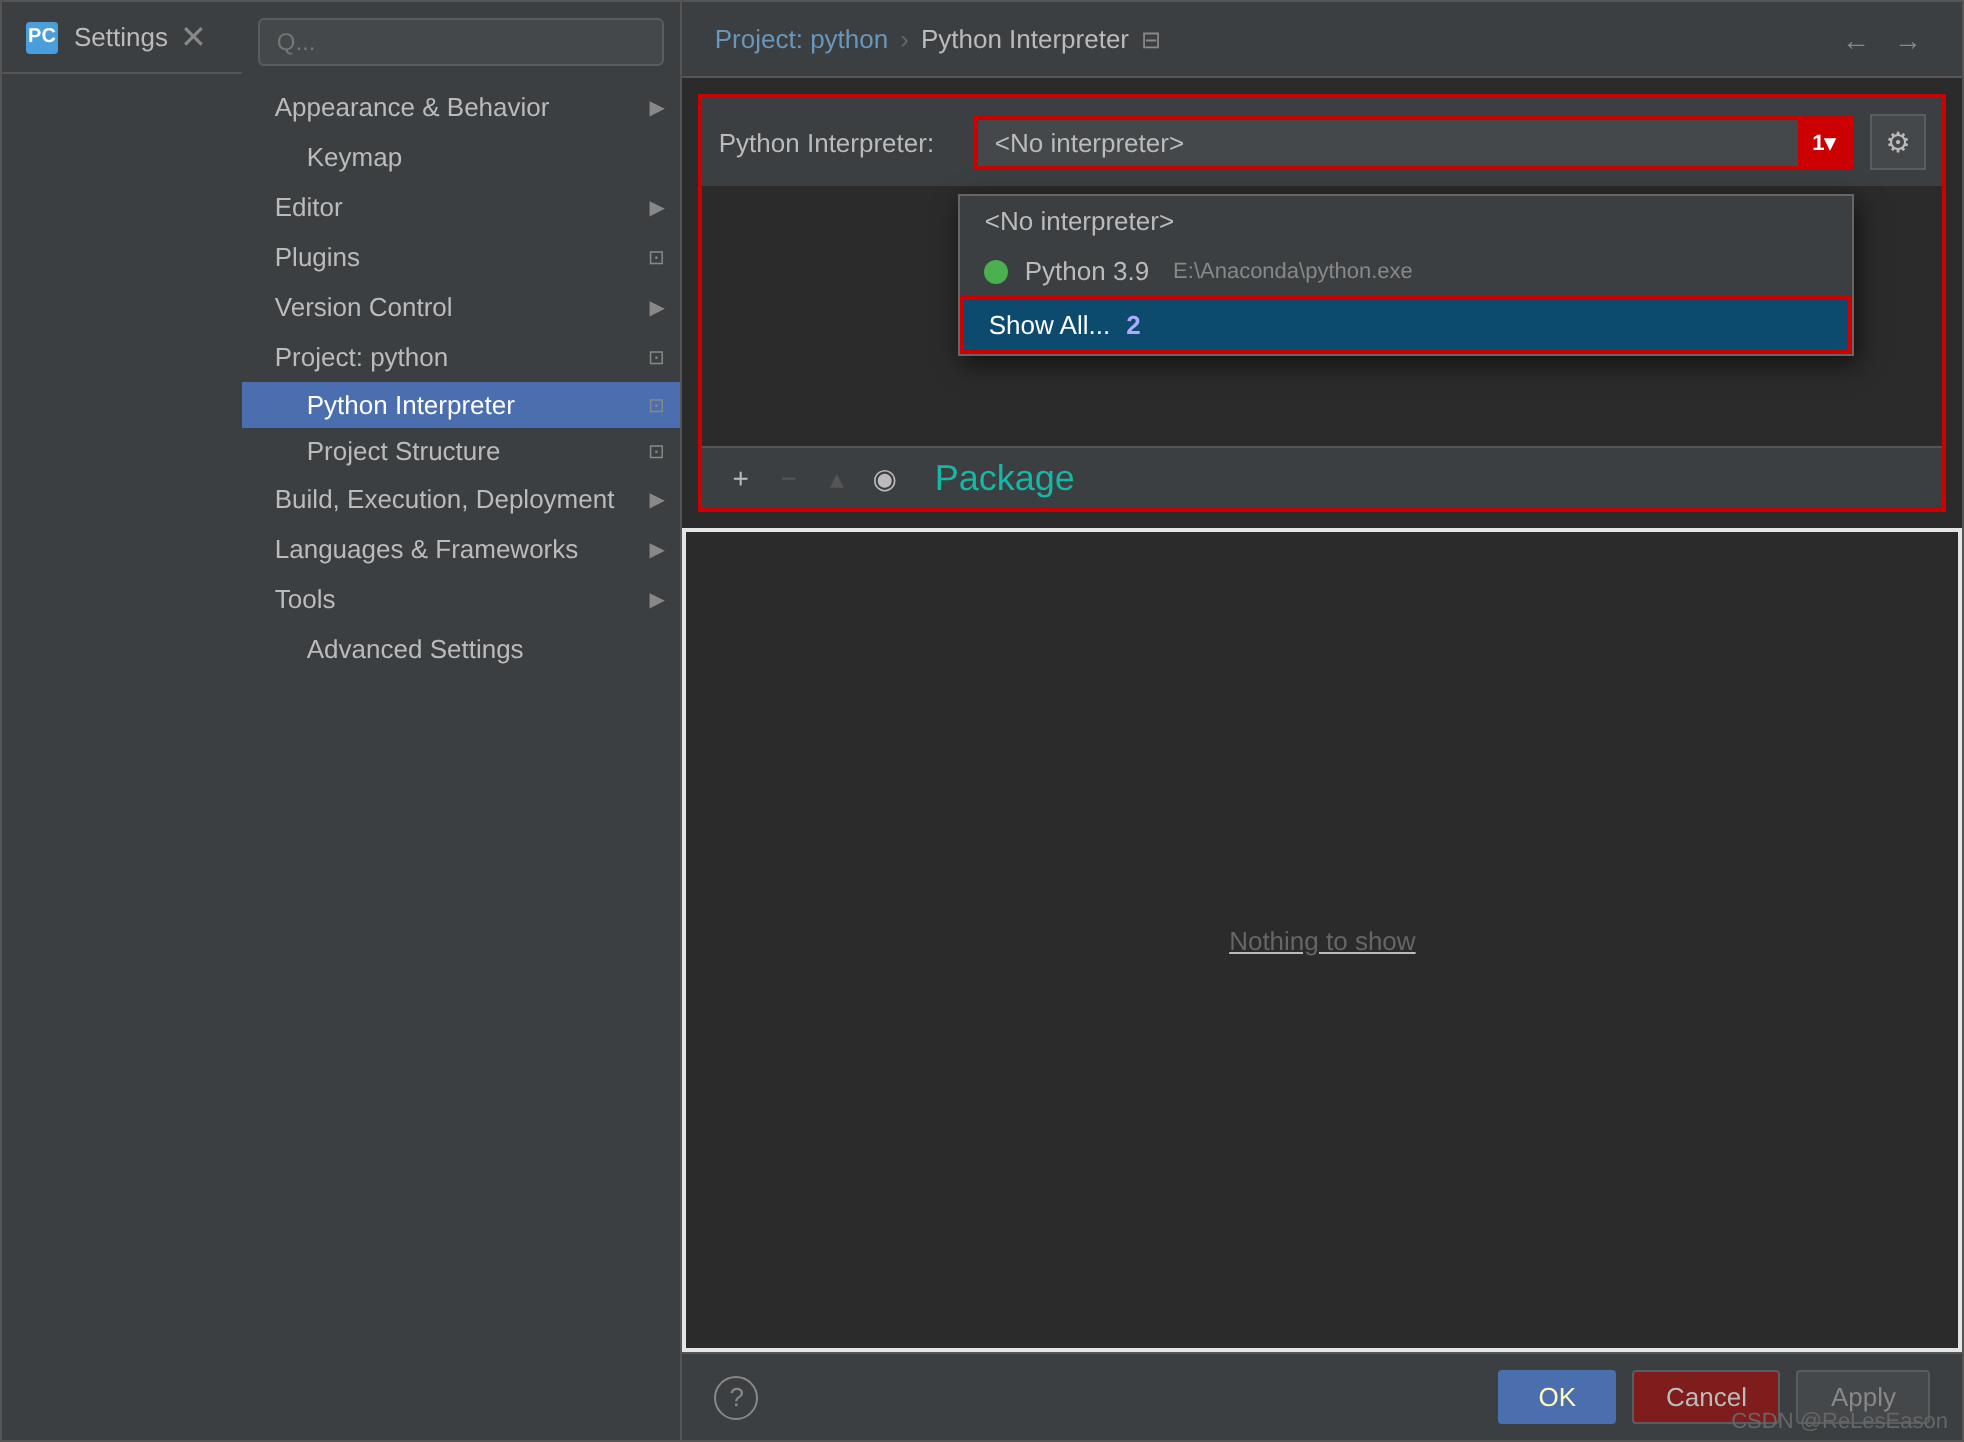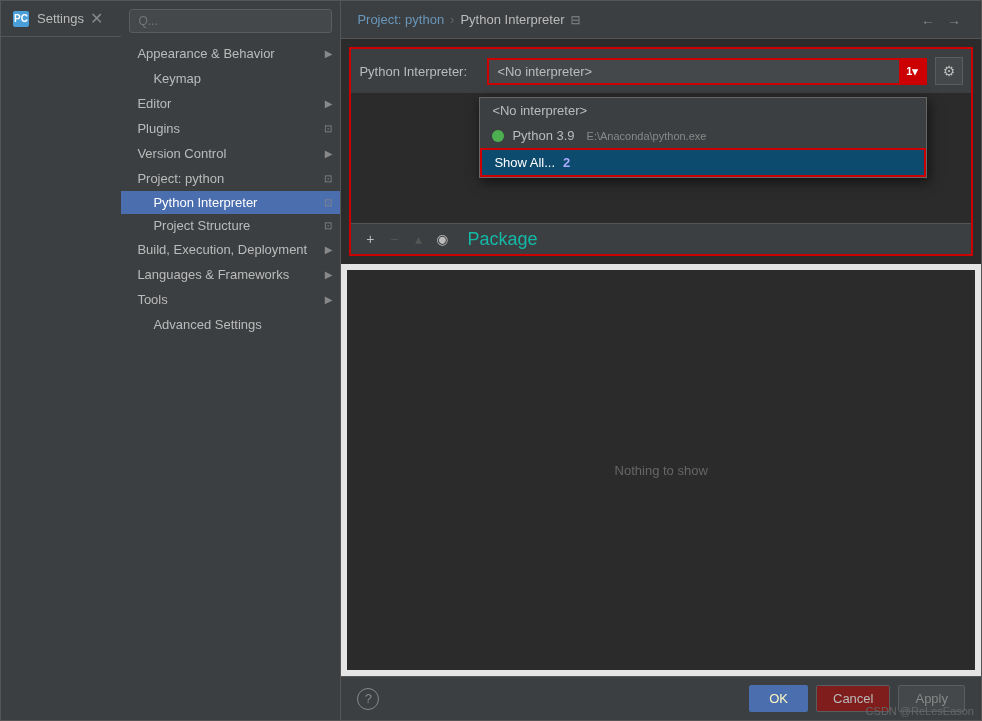--- a/index.html
+++ b/index.html
@@ -249,26 +249,27 @@
       color: #bbbbbb;
       font-size: 14px;
       display: flex;
       align-items: center;
       justify-content: center;
     }
     .toolbar-btn.disabled { color: #555; cursor: default; }
 
     .table-body {
       background: #2b2b2b;
-      border: 6px solid #e5e5e5;
+      border: 2px solid #e5e5e5;
       flex: 1;
       min-height: 300px;
       display: flex;
       align-items: center;
       justify-content: center;
+      text-decoration: underline;
     }
 
     .nothing-label {
       color: #666;
       font-size: 13px;
     }
 
     
     .footer {
       background: #3c3f41;

